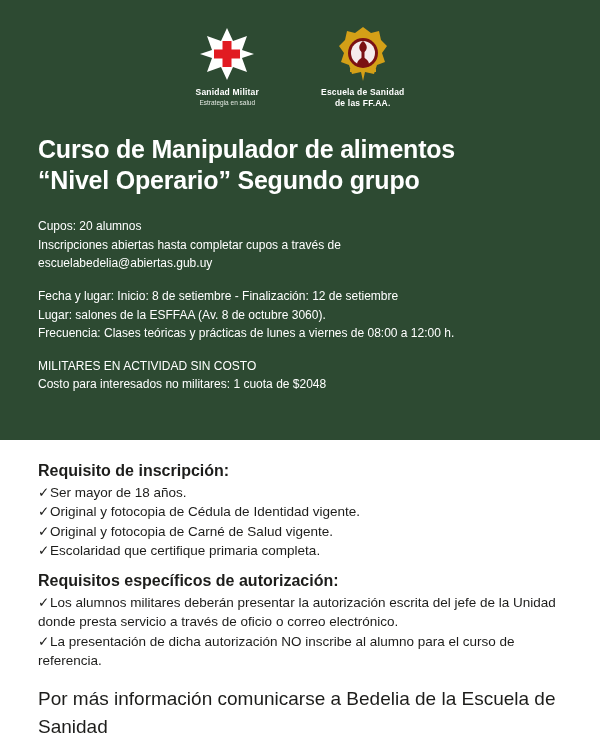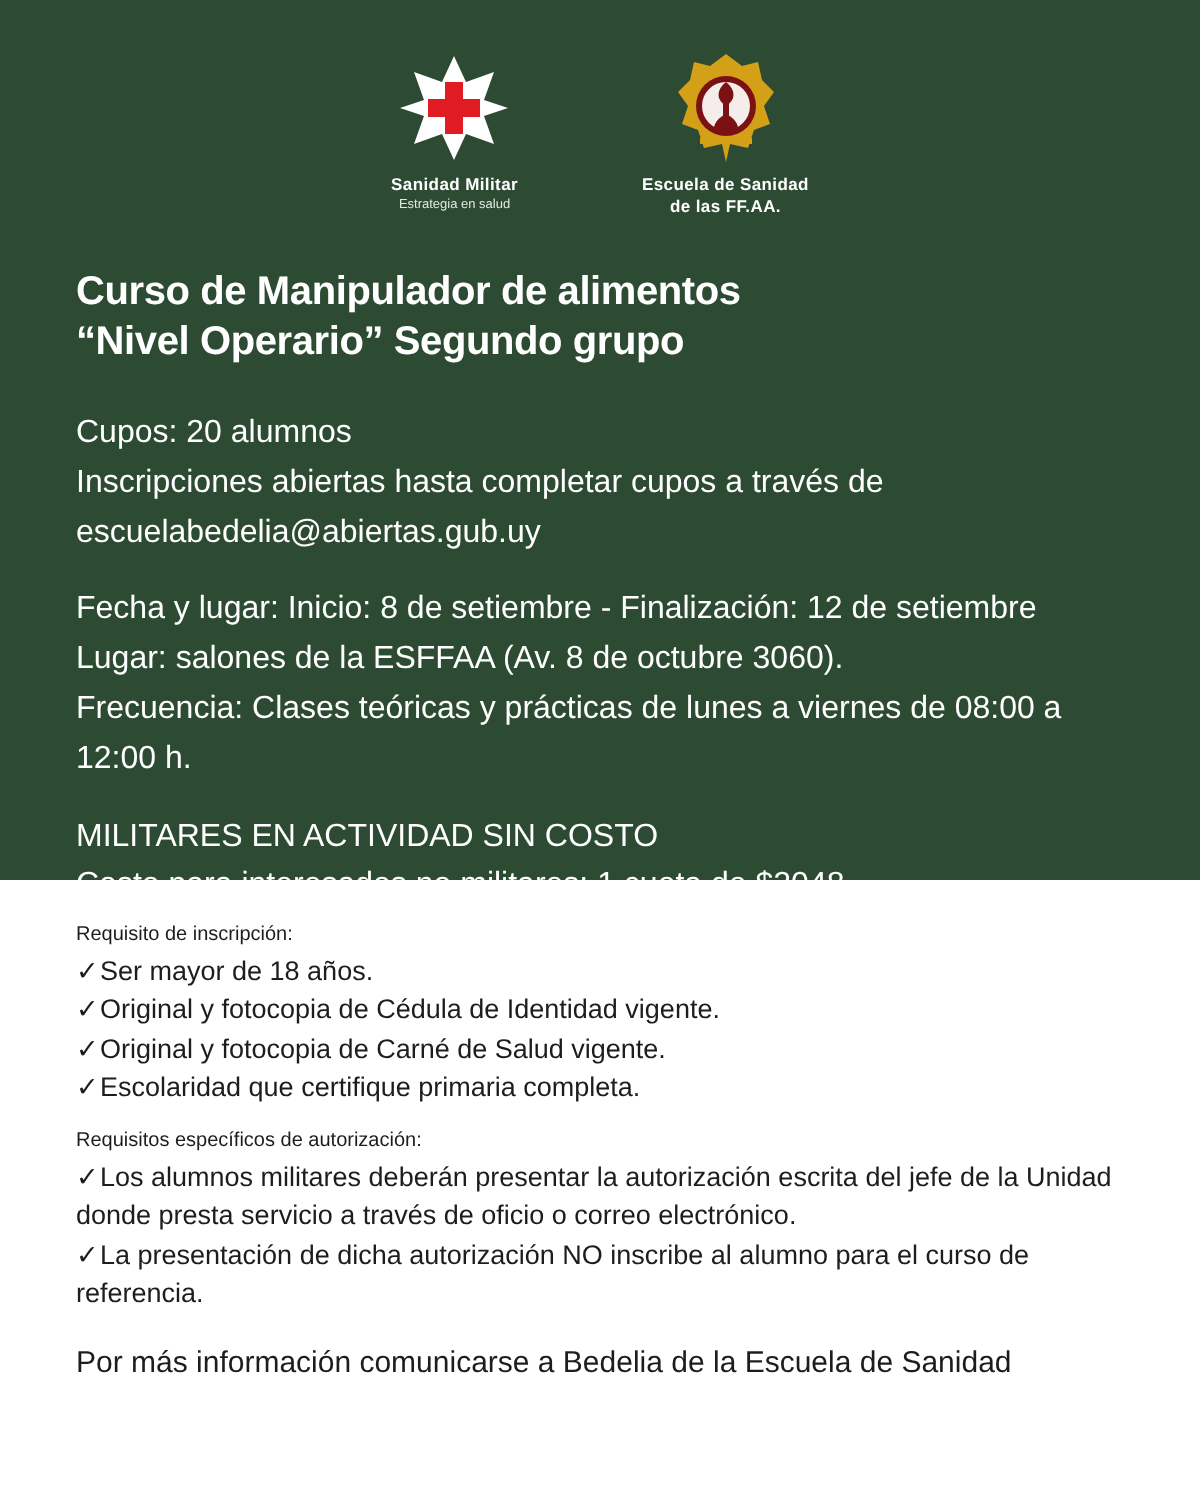--- a/index.html
+++ b/index.html
@@ -51,64 +51,64 @@
   }
   .logo-subcaption {
     font-size: 6.5px;
     font-weight: normal;
     line-height: 1.2;
     margin-top: 1px;
     color: #e3e9e2;
   }
   .title {
     color: #ffffff;
-    font-size: 20px;
+    font-size: 25px;
     font-weight: bold;
     line-height: 1.22;
     margin: 26px 0 0 38px;
     width: 520px;
     letter-spacing: -0.2px;
   }
   .body-green {
     color: #ffffff;
     margin: 22px 0 0 38px;
     width: 530px;
-    font-size: 16px;
+    font-size: 12px;
     line-height: 1.55;
   }
   .para {
     margin-bottom: 14px;
   }
   .para:last-child {
     margin-bottom: 0;
   }
   .bottom-section {
     background: #ffffff;
     color: #1d1d1b;
     padding: 22px 38px 0 38px;
   }
   .req-heading {
-    font-size: 10px;
-    font-weight: normal;
+    font-size: 16px;
+    font-weight: bold;
     margin-bottom: 3px;
   }
   .req-line {
     font-size: 13.5px;
     line-height: 1.44;
   }
   .req-block {
     margin-bottom: 11px;
   }
   .check {
     display: inline-block;
     width: 12px;
   }
   .footer {
     margin-top: 14px;
-    font-size: 15px;
+    font-size: 19px;
     line-height: 1.5;
   }
   svg { display: block; }
 </style>
 </head>
 <body>
 
 <div class="poster">
 
   <div class="top-section">

